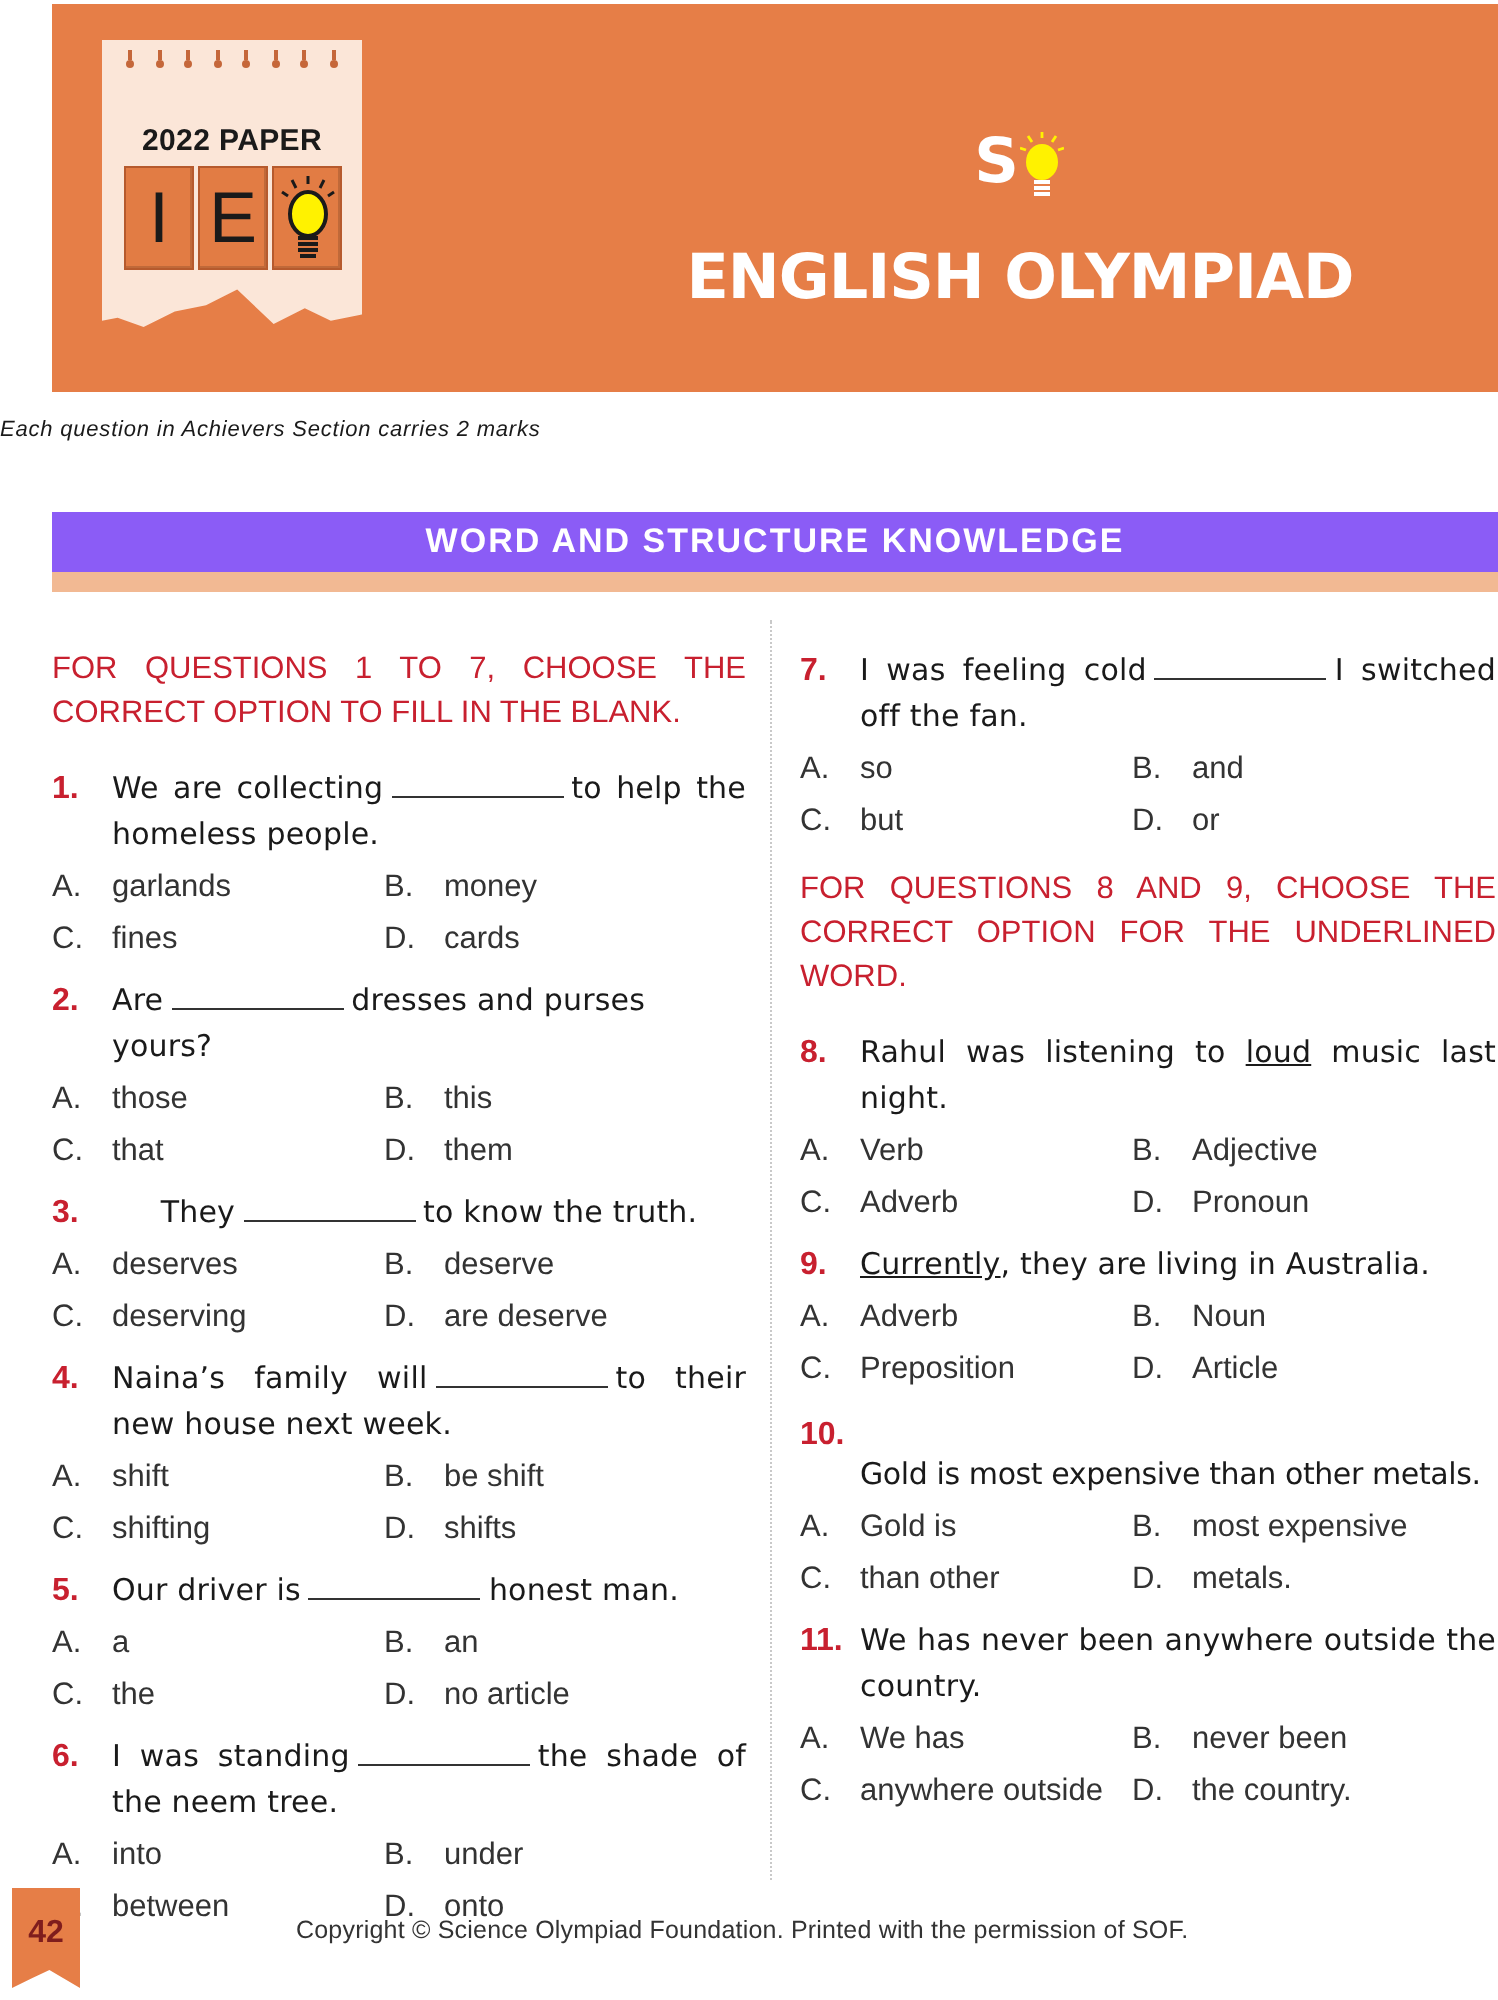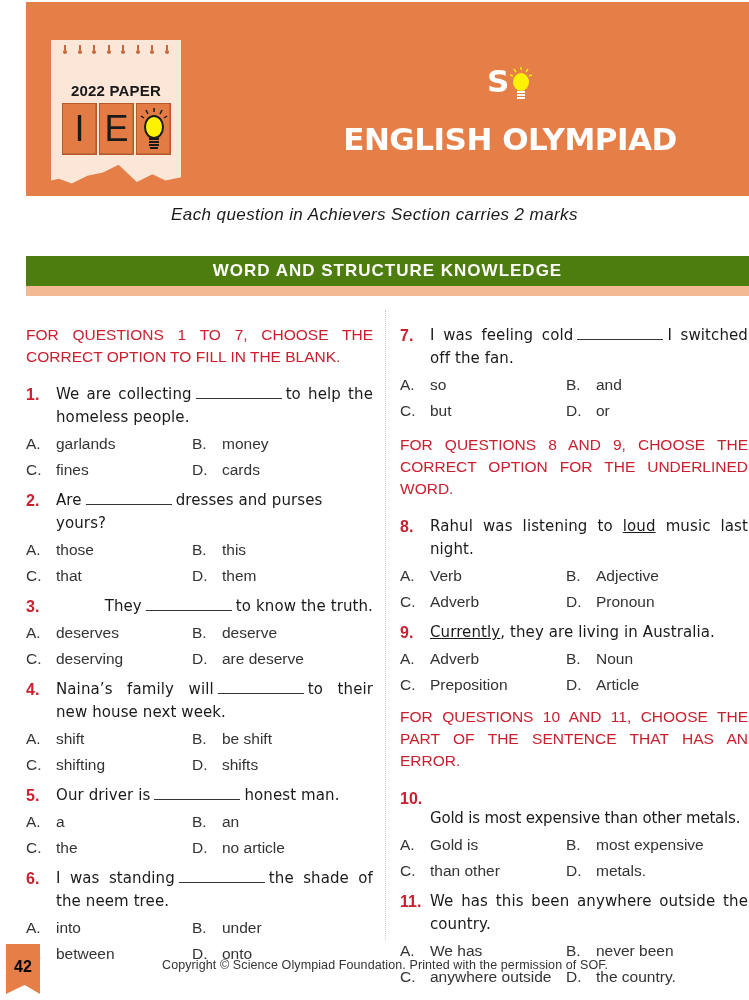--- a/index.html
+++ b/index.html
@@ -9,21 +9,20 @@
   
   .banner {
     position: absolute; left: 26px; top: 2px; width: 723px; height: 194px;
     background: #e67e47;
   }
   .note {
     position: absolute; left: 25px; top: 18px; width: 130px; height: 156px;
     background: #fbe6d8;
     clip-path: polygon(0 0, 100% 0, 100% 88%, 88% 90%, 78% 86%, 66% 91%, 52% 80%, 40% 85%, 28% 87%, 16% 92%, 6% 89%, 0 90%);
     box-shadow: 2px 2px 3px rgba(0,0,0,0.15);
-    margin-top: 20px;
   }
   .note-holes {
     position: absolute; left: 12px; top: 6px; width: 106px; height: 10px;
     display: flex; justify-content: space-between;
   }
   .note-hole { width: 4px; height: 4px; border-radius: 50%; background: #c5673a; margin-top: 4px; position: relative; }
   .note-hole::before { content: ""; position: absolute; left: 1px; top: -5px; width: 2px; height: 5px; background: #c5673a; }
   .note-title {
     position: absolute; left: 0; top: 42px; width: 130px; text-align: center;
     font-family: "Liberation Sans", sans-serif; font-size: 15px; font-weight: bold; color: #1a1a1a; letter-spacing: 0.2px;
@@ -40,26 +39,26 @@
   .title-block {
     position: absolute; left: 290px; top: 52px; width: 440px;
     color: #ffffff; font-family: "DejaVu Sans", sans-serif; font-weight: bold;
     font-size: 31px; line-height: 58px; letter-spacing: -0.5px; text-align: center;
   }
   .title-line1 { display: flex; align-items: center; justify-content: center; white-space: nowrap; }
   .title-line1 .bulb-o { display: inline-block; width: 22px; height: 34px; margin: 0 1px; position: relative; top: -3px; }
 
   
   .instruction {
-    position: absolute; left: 0; top: 203px; width: 749px; text-align: center;
-    font-style: italic; font-size: 17px; line-height: 24px; color: #1a1a1a; letter-spacing: 0.4px;
+    position: absolute; left: 0; top: 203px; width: 749px; 
+    font-style: italic; font-size: 11px; line-height: 24px; color: #1a1a1a; letter-spacing: 0.4px;
   }
   .section-bar {
     position: absolute; left: 26px; top: 256px; width: 723px; height: 30px;
-    background: #4d7c0f;
+    background: #8b5cf6;
   }
   .section-bar-shade { position: absolute; left: 0; bottom: -10px; width: 100%; height: 10px; background: #f2b993; }
   .section-title {
     position: absolute; left: 0; top: 0; width: 100%; height: 30px; line-height: 30px;
     text-align: center; color: #ffffff; font-weight: bold; font-size: 17px; letter-spacing: 1px;
   }
 
   
   .col { position: absolute; top: 324px; font-family: "DejaVu Sans", sans-serif; }
   .col-left { left: 26px; width: 347px; }
@@ -81,23 +80,23 @@
   .u { text-decoration: underline; text-align: center; }
   .opts { display: grid; grid-template-columns: 166px 1fr; row-gap: 3px; margin-top: 3px; font-family: "Liberation Sans", sans-serif; font-size: 15.5px; line-height: 23px; color: #333; }
   .opt { display: flex; }
   .opt-key { width: 30px; flex: none; }
 
   
   .page-tab {
     position: absolute; left: 6px; top: 944px; width: 34px; height: 50px; background: #e67e47;
     clip-path: polygon(0 0, 100% 0, 100% 100%, 80% 92%, 55% 82%, 30% 90%, 0 100%);
   }
-  .page-num { position: absolute; left: 0; top: 14px; width: 100%; text-align: center; color: #000000; font-weight: bold; font-size: 16px; font-family: "Liberation Sans", sans-serif; }
+  .page-num { position: absolute; left: 0; top: 14px; width: 100%; text-align: center; color: #7f1d1d; font-weight: bold; font-size: 16px; font-family: "Liberation Sans", sans-serif; }
   .copyright {
-    position: absolute; left: 162px; top: 958px; font-size: 12.5px; color: #333;
+    position: absolute; left: 148px; top: 958px; font-size: 12.5px; color: #333;
     font-family: "Liberation Sans", sans-serif; letter-spacing: 0.1px;
   }
 </style>
 </head>
 <body>
 
 <div class="banner">
   <div class="note">
     <div class="note-holes">
       <span class="note-hole"></span>
@@ -215,21 +214,21 @@
       <div class="opt">
           <span class="opt-key">D.</span>
           <span>them</span>
         </div>
     </div>
   </div>
 
   <div class="q">
     <div class="q-stem">
       <span class="q-num">3.</span>
-      <span class="q-text" style="text-align:right;"><span>They</span><span class="blank"></span><span>to know the truth.</span></span>
+      <span class="q-text" style="text-align:center;"><span>They</span><span class="blank"></span><span>to know the truth.</span></span>
     </div>
     <div class="opts">
       <div class="opt">
           <span class="opt-key">A.</span>
           <span>deserves</span>
         </div>
       <div class="opt">
           <span class="opt-key">B.</span>
           <span>deserve</span>
         </div>
@@ -392,21 +391,20 @@
           <span class="opt-key">C.</span>
           <span>Preposition</span>
         </div>
       <div class="opt">
           <span class="opt-key">D.</span>
           <span>Article</span>
         </div>
     </div>
   </div>
 
-  <div class="directive">FOR QUESTIONS 10 AND 11, CHOOSE THE PART OF THE SENTENCE THAT HAS AN ERROR.</div>
 
   <div class="q">
     <div class="q-stem">
       <span class="q-num">10.</span>
       <span class="q-text" style="text-align:left; letter-spacing:-0.2px;margin-top:20px;">Gold is most expensive than other metals.</span>
     </div>
     <div class="opts">
       <div class="opt">
           <span class="opt-key">A.</span>
           <span>Gold is</span>
@@ -422,21 +420,21 @@
       <div class="opt">
           <span class="opt-key">D.</span>
           <span>metals.</span>
         </div>
     </div>
   </div>
 
   <div class="q">
     <div class="q-stem">
       <span class="q-num">11.</span>
-      <span class="q-text">We has this been anywhere outside the country.</span>
+      <span class="q-text">We has never been anywhere outside the country.</span>
     </div>
     <div class="opts">
       <div class="opt">
           <span class="opt-key">A.</span>
           <span>We has</span>
         </div>
       <div class="opt">
           <span class="opt-key">B.</span>
           <span>never been</span>
         </div>

